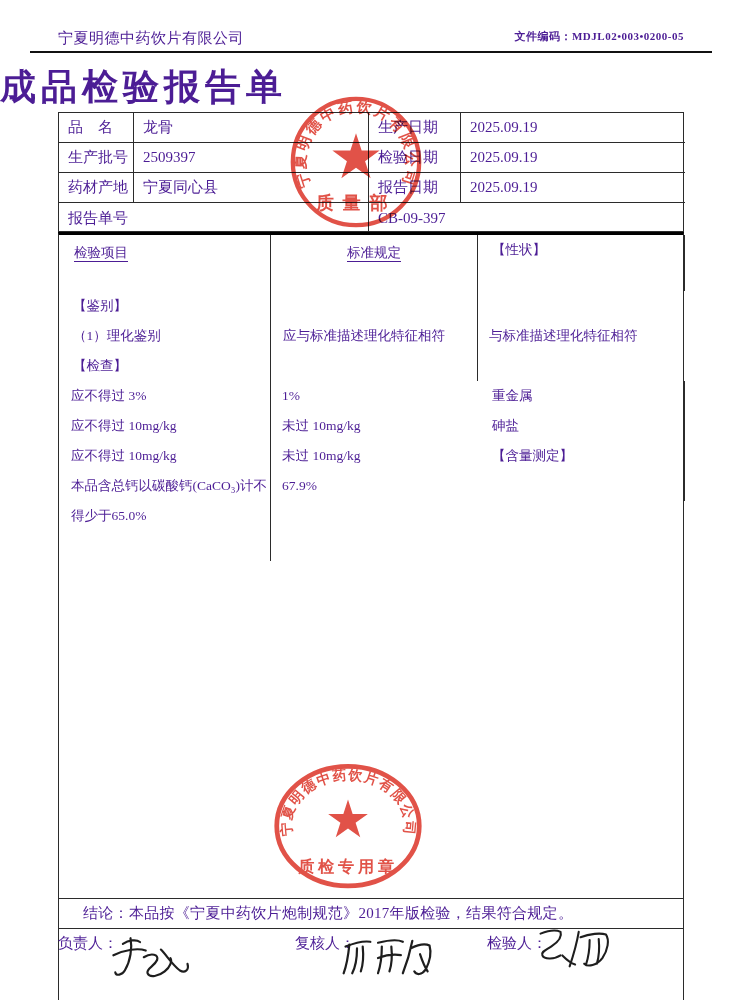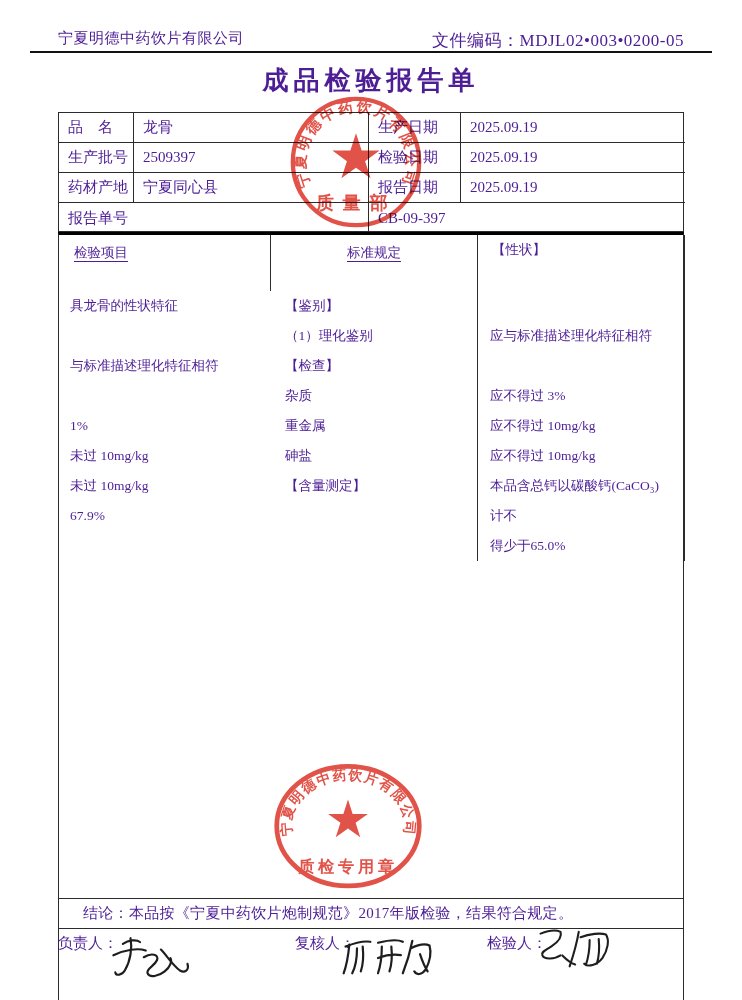--- a/index.html
+++ b/index.html
@@ -3,24 +3,24 @@
 <meta charset="utf-8">
 <style>
   html,body{margin:0;padding:0;background:#888;}
   .page{
     position:relative;width:742px;height:1000px;background:#ffffff;
     font-family:"Liberation Serif","DejaVu Serif",serif;color:#4c1d95;
     overflow:hidden;margin:0 auto;
   }
   
   .lh-company{position:absolute;left:58px;top:29px;font-size:15px;letter-spacing:.5px;}
-  .lh-code{position:absolute;right:58px;top:29px;font-size:17px;font-weight:normal;letter-spacing:.5px;}
+  .lh-code{position:absolute;right:58px;top:29px;font-size:11px;font-weight:bold;letter-spacing:.5px;}
   .lh-rule{position:absolute;left:30px;right:30px;top:51px;border-top:2px solid #111;}
-  .doc-title{position:absolute;left:0;right:0;top:63px;text-align:center;
-    font-size:26px;font-weight:bold;letter-spacing:5px;}
+  .doc-title{position:absolute;left:0;right:0;top:63px;
+    font-size:36px;font-weight:bold;letter-spacing:5px;}
   
   .info-table{
     position:absolute;left:58px;top:112px;width:626px;height:120px;
     display:grid;grid-template-columns:75px 235px 92px 224px;
     grid-template-rows:repeat(4,30px);
     border:1.5px solid #2b2b2b;box-sizing:border-box;font-size:15px;
   }
   .info-table .cell{display:flex;align-items:center;padding-left:9px;box-sizing:border-box;
     border-bottom:1px solid #2b2b2b;border-right:1px solid #2b2b2b;white-space:nowrap;}
   .info-table .cell.last-col{border-right:none;}
@@ -86,35 +86,33 @@
 
     <div class="cell span2 last-row">报告单号</div>
     <div class="cell span2 last-col last-row">CB-09-397</div>
   </div>
 
   <div class="insp-table">
     <div class="hcell hc1"><span>检验项目</span></div>
     <div class="hcell hc2"><span>标准规定</span></div>
 
     <div class="bcell c1">【性状】</div>
-    <div class="bcell c3">具龙骨的性状特征</div>
 
     <div class="bcell c1">【鉴别】</div>
     <div class="bcell c2"></div>
     <div class="bcell c3"></div>
 
     <div class="bcell c1">（1）理化鉴别</div>
     <div class="bcell c2">应与标准描述理化特征相符</div>
     <div class="bcell c3">与标准描述理化特征相符</div>
 
     <div class="bcell c1">【检查】</div>
     <div class="bcell c2"></div>
     <div class="bcell c3"></div>
 
-    <div class="bcell c1">杂质</div>
     <div class="bcell c2">应不得过 3%</div>
     <div class="bcell c3">1%</div>
 
     <div class="bcell c1">重金属</div>
     <div class="bcell c2">应不得过 10mg/kg</div>
     <div class="bcell c3">未过 10mg/kg</div>
 
     <div class="bcell c1">砷盐</div>
     <div class="bcell c2">应不得过 10mg/kg</div>
     <div class="bcell c3">未过 10mg/kg</div>

